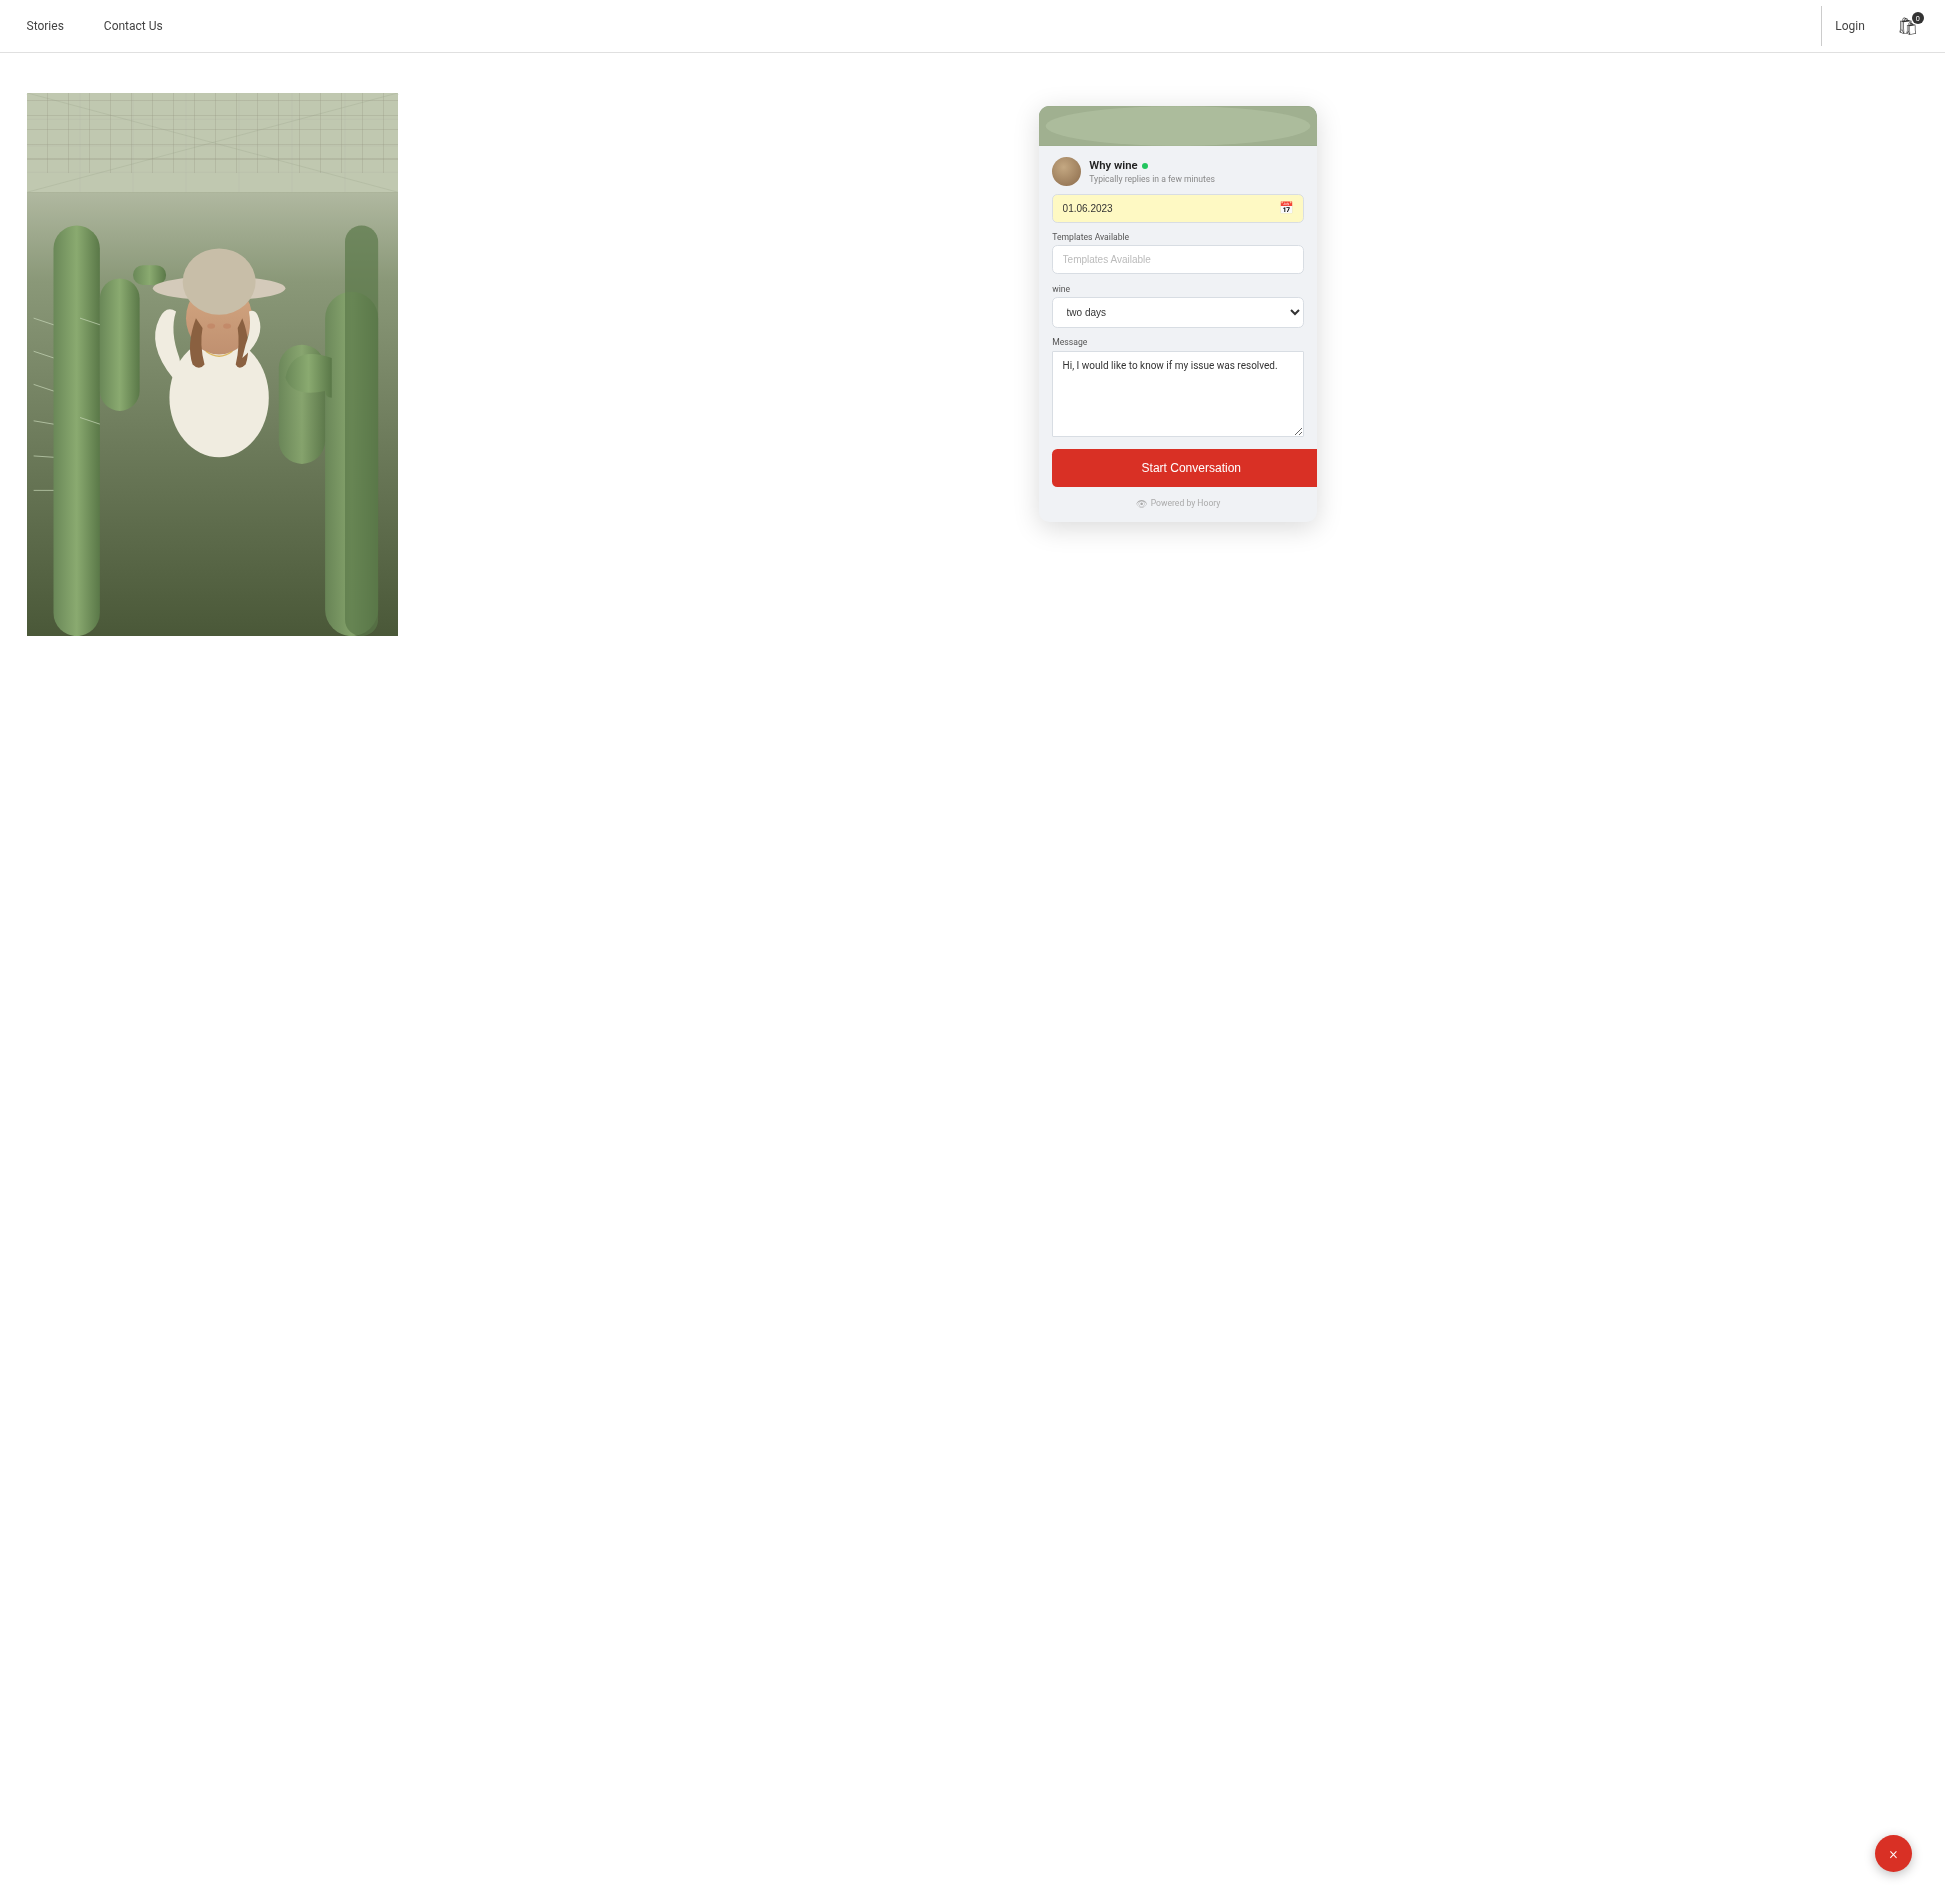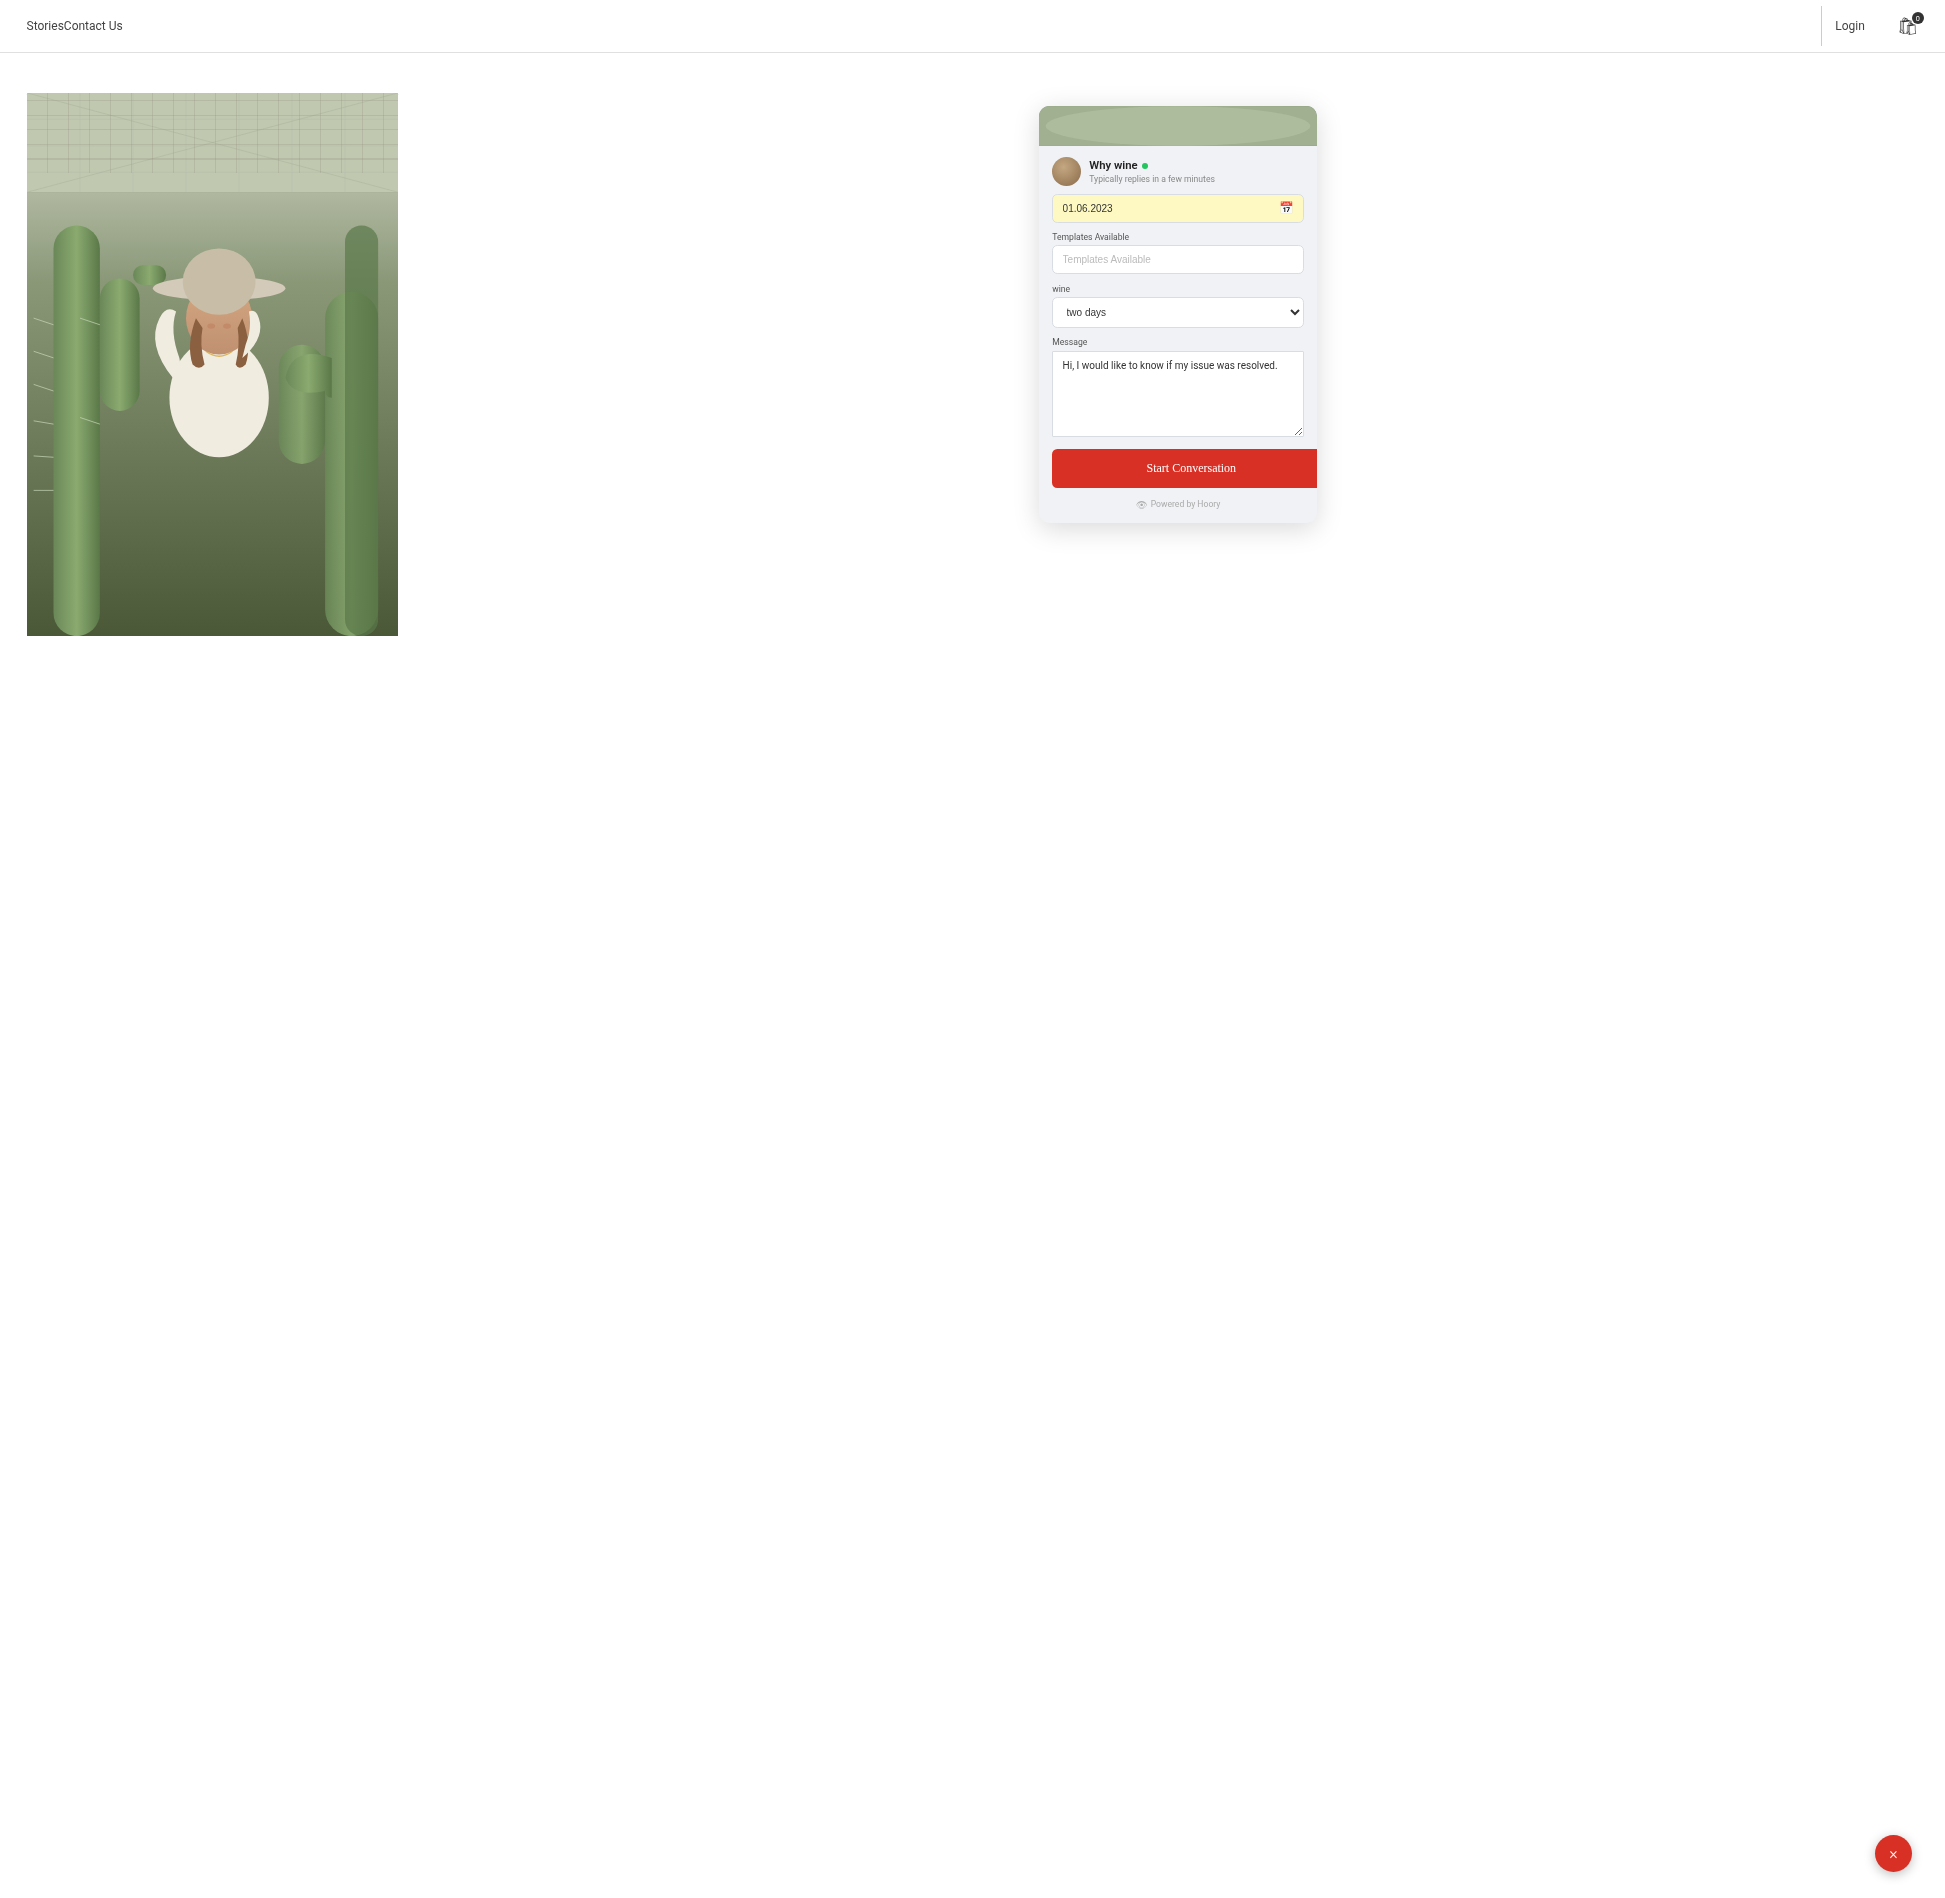--- a/index.html
+++ b/index.html
@@ -6,21 +6,21 @@
     body { font-family: -apple-system, BlinkMacSystemFont, 'Segoe UI', Roboto, sans-serif; background: #fff; color: #333; }
 
     
     .navbar {
       display: flex;
       align-items: center;
       padding: 0 26.5px;
       height: 53px;
       border-bottom: 0.7px solid #e0e0e0;
     }
-    .nav-left { display: flex; flex: 1; }
+    .nav-left { display: flex; gap: 40px; flex: 1; }
     .nav-link { font-size: 12px; color: #444; text-decoration: none; cursor: pointer; }
     .nav-divider { width: 0.7px; background: #ccc; height: 40px; margin: 0 13.3px; }
     .nav-right { display: flex; align-items: center; gap: 32px; }
     .nav-login { font-size: 12px; color: #444; cursor: pointer; }
     .cart-icon-wrap { position: relative; cursor: pointer; }
     .cart-icon { font-size: 17px; color: #333; }
     .cart-badge {
       position: absolute;
       top: -4px; right: -5.3px;
       background: #333;
@@ -211,21 +211,20 @@
       margin: 4px 13.3px 0;
       padding: 12px;
       background: #d93025;
       color: #fff;
       border: none;
       border-radius: 5.3px;
       font-size: 12px;
       font-weight: 500;
       cursor: pointer;
       text-align: center;
-      font-family: Liberation Serif, serif;
     }
 
     
     .powered-by {
       text-align: center;
       font-size: 8.6px;
       color: #aaa;
       margin-top: 10.6px;
       display: flex;
       align-items: center;

